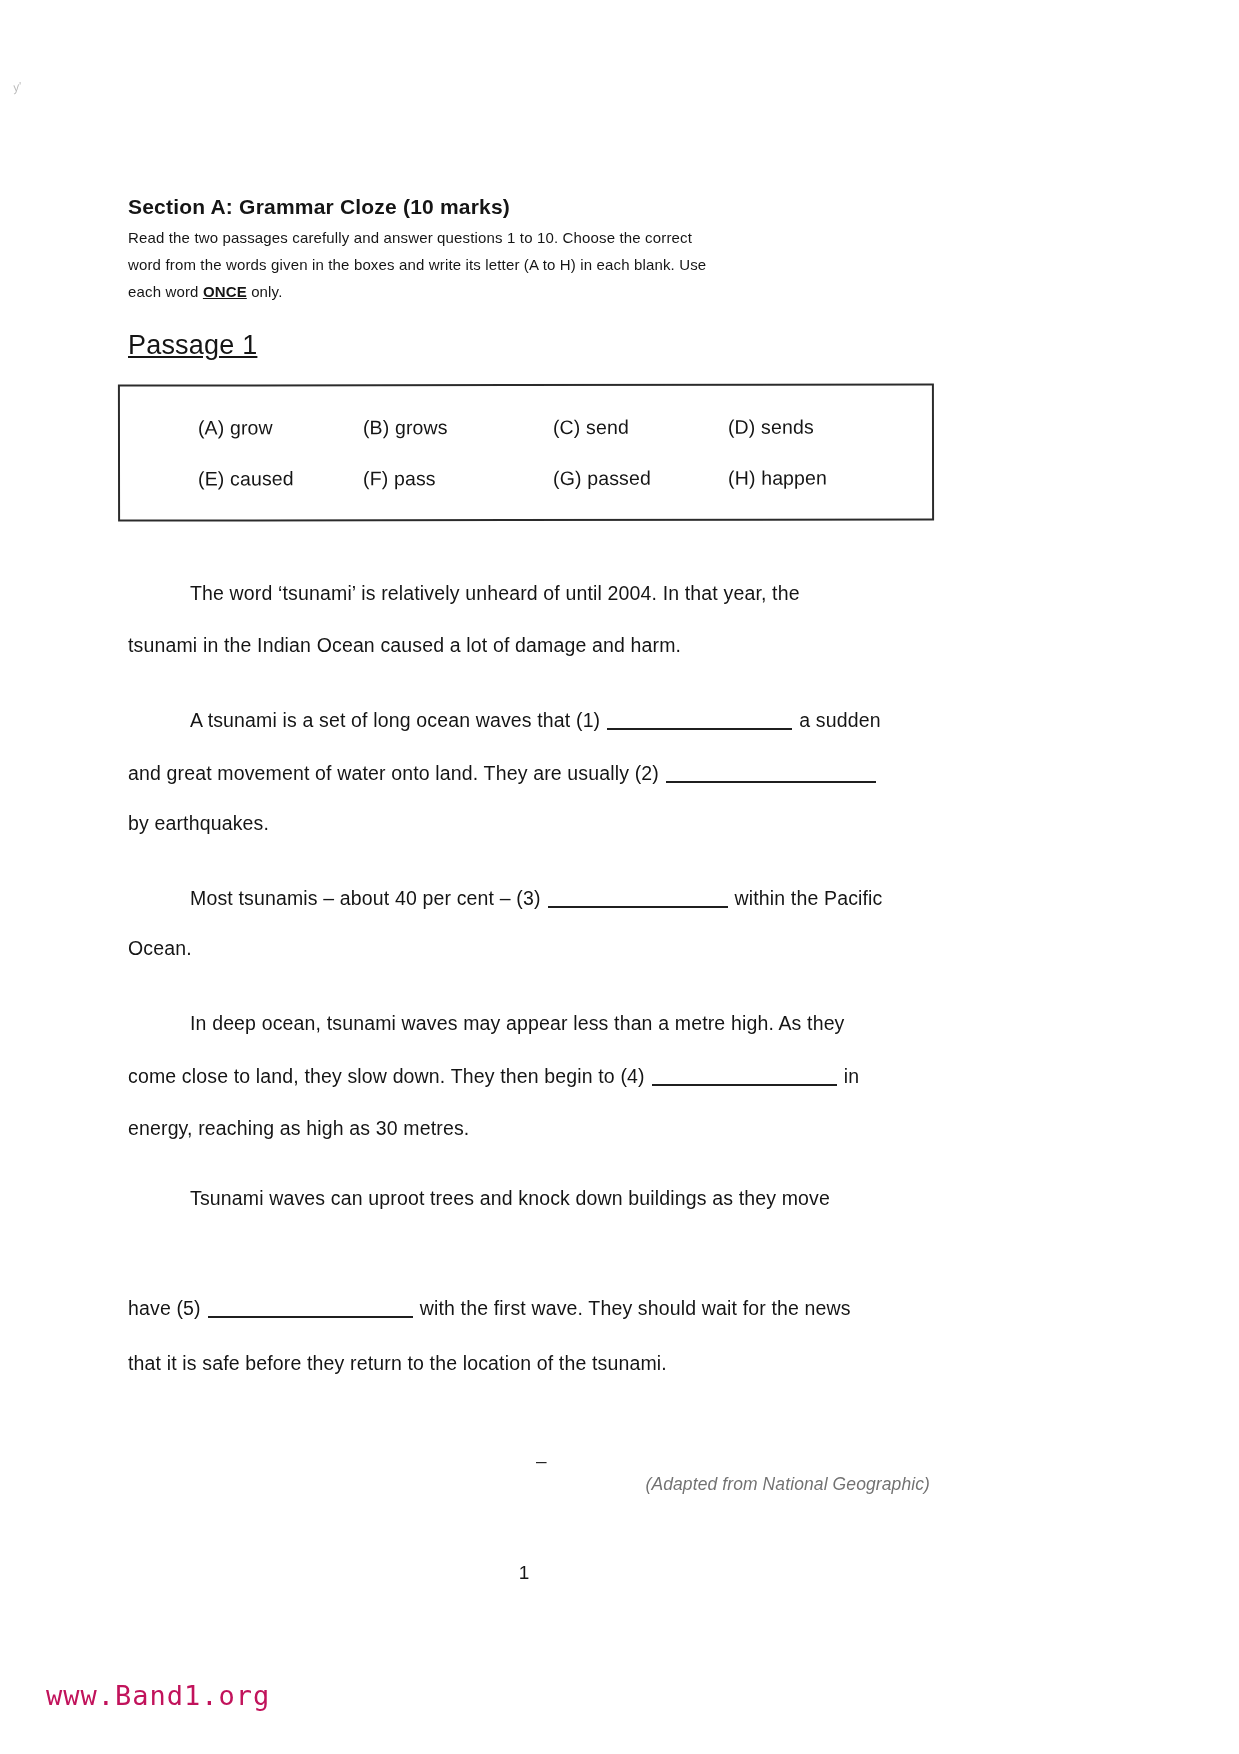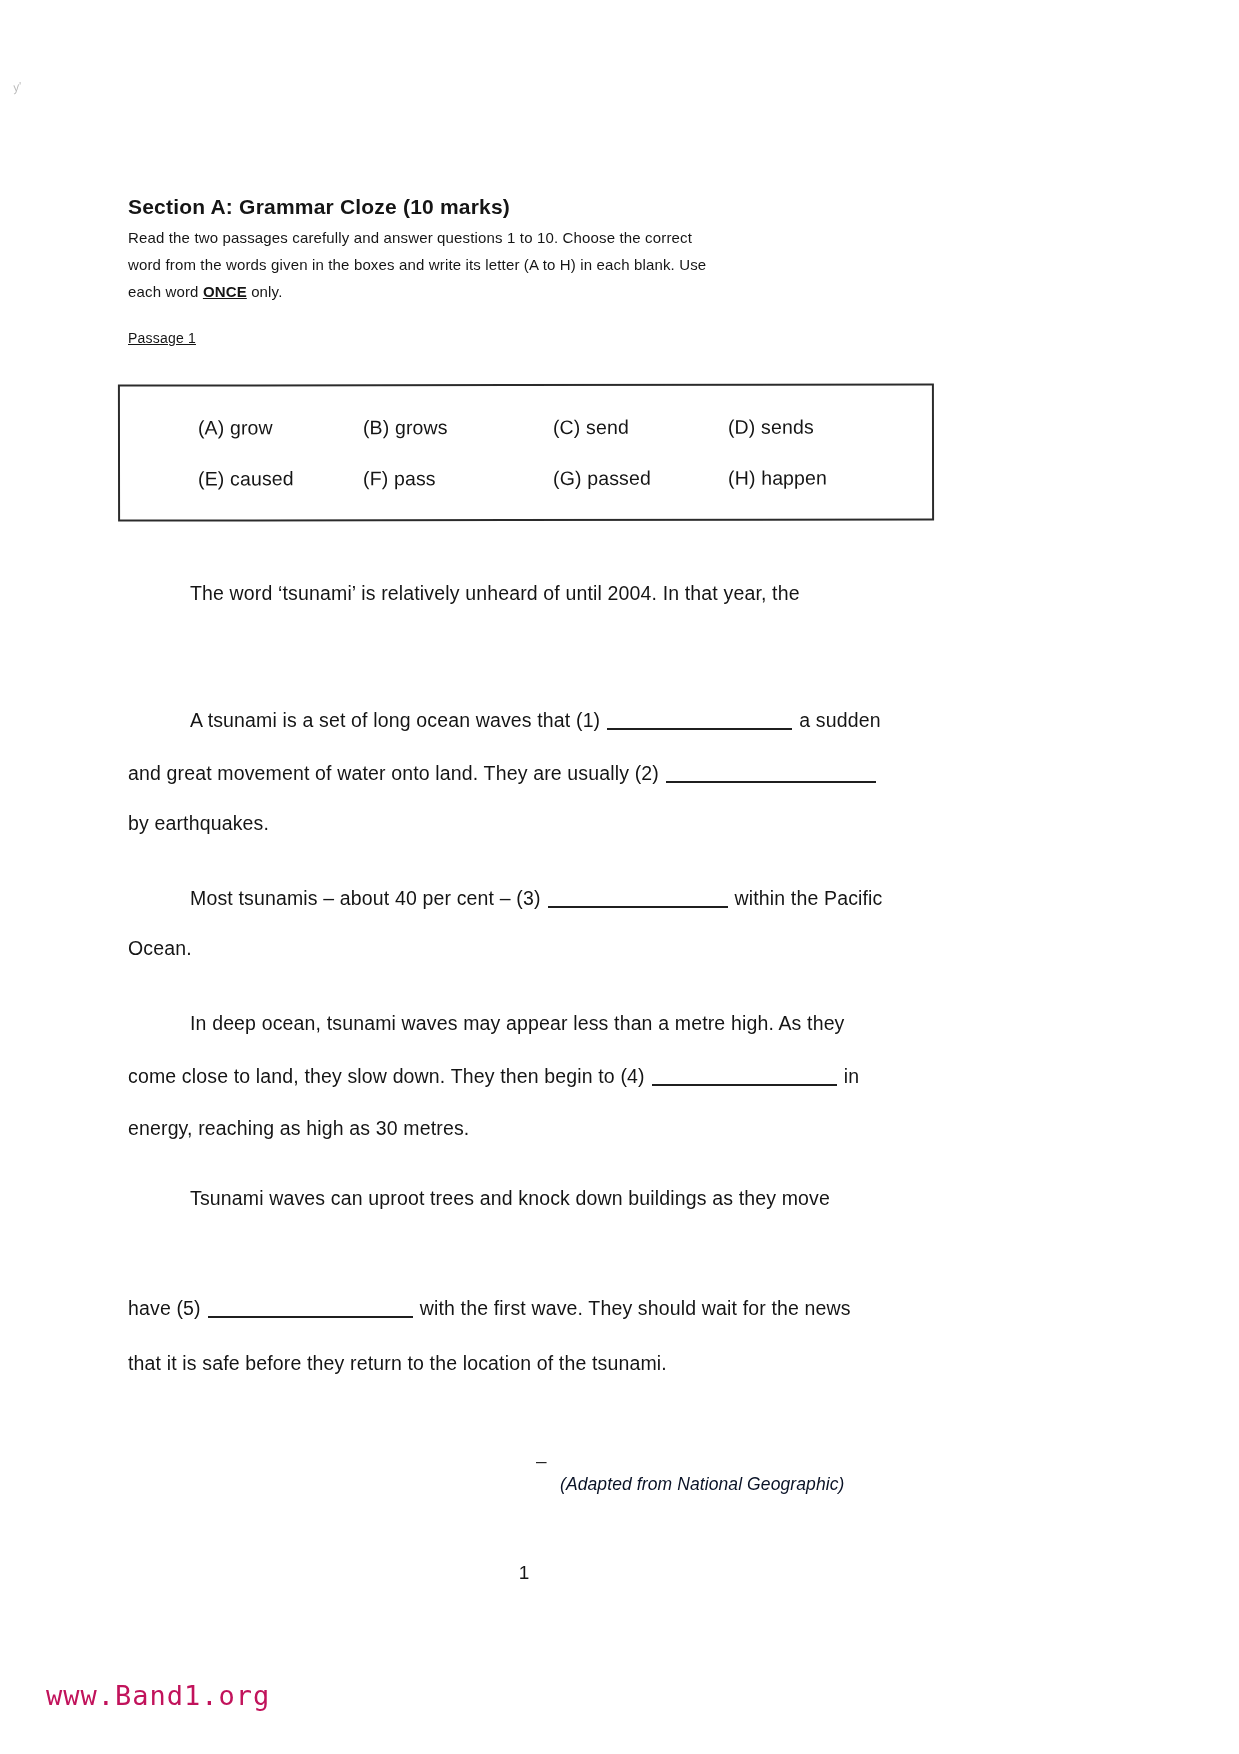--- a/index.html
+++ b/index.html
@@ -20,21 +20,21 @@
   .title{
     left:128px;top:181px;
     font-size:21px;font-weight:bold;
     letter-spacing:0.2px;
   }
   .instr{left:128px;top:224px;width:812px;}
   .il{font-size:15px;line-height:27px;letter-spacing:0.15px;}
   .once{font-weight:600;text-decoration:underline;}
   .passage-label{
     left:128px;top:330px;
-    font-size:14px;text-decoration:underline;letter-spacing:0.2px;
+    font-size:27px;text-decoration:underline;letter-spacing:0.2px;
   }
   .word-bank{
     left:118px;top:384px;width:812px;height:133px;
     border:2px solid #2f2f2f;
     transform:rotate(-0.08deg);
     background:transparent;
   }
   .wb-i{position:absolute;font-size:19.5px;letter-spacing:0.15px;white-space:nowrap;}
   .wb-r1{top:30px;}
   .wb-r2{top:81px;}
@@ -51,22 +51,22 @@
     display:inline-block;
     height:16px;
     border-bottom:2px solid #242424;
     margin:0 7px;
     vertical-align:baseline;
     transform:translateY(3px);
   }
   .dash{left:536px;top:1450px;font-size:19px;color:#2a2a2a;}
   .source-note{
     left:560px;top:1474px;width:370px;
-    text-align:left;
-    font-size:17.5px;font-style:italic;letter-spacing:0.1px;color:#0f172a;
+    text-align:right;
+    font-size:17.5px;font-style:italic;letter-spacing:0.1px;color:#737373;
   }
   .page-number{
     left:118px;top:1562px;width:812px;
     text-align:center;font-size:19px;
   }
   .watermark{
     left:46px;top:1680px;
     font-family:"DejaVu Sans Mono", monospace;
     font-size:27px;color:#be185d;letter-spacing:1px;
   }
@@ -98,20 +98,21 @@
     <span class="wb-i wb-r1 wb-c2">(B) grows</span>
     <span class="wb-i wb-r1 wb-c3">(C) send</span>
     <span class="wb-i wb-r1 wb-c4">(D) sends</span>
     <span class="wb-i wb-r2 wb-c1">(E) caused</span>
     <span class="wb-i wb-r2 wb-c2">(F) pass</span>
     <span class="wb-i wb-r2 wb-c3">(G) passed</span>
     <span class="wb-i wb-r2 wb-c4">(H) happen</span>
   </div>
 
   <div class="abs tl ind" style="top:580px"><span>The word ‘tsunami’ is relatively unheard of until 2004.  In that year, the</span></div>
+  <div class="abs tl" style="top:632px"><span>tsunami in the Indian Ocean caused a lot of damage and harm.</span></div>
 
   <div class="abs tl ind" style="top:707px"><span>A tsunami is a set of long ocean waves that (1)</span><span class="blank" style="width:185px"></span><span>a sudden</span></div>
   <div class="abs tl" style="top:760px"><span>and great movement of water onto land. They are usually (2)</span><span class="blank" style="width:210px"></span></div>
   <div class="abs tl" style="top:810px"><span>by earthquakes.</span></div>
 
   <div class="abs tl ind" style="top:885px"><span>Most tsunamis – about 40 per cent – (3)</span><span class="blank" style="width:180px"></span><span>within the Pacific</span></div>
   <div class="abs tl" style="top:935px"><span>Ocean.</span></div>
 
   <div class="abs tl ind" style="top:1010px"><span>In deep ocean, tsunami waves may appear less than a metre high.  As they</span></div>
   <div class="abs tl" style="top:1063px"><span>come close to land, they slow down.  They then begin to (4)</span><span class="blank" style="width:185px"></span><span>in</span></div>

